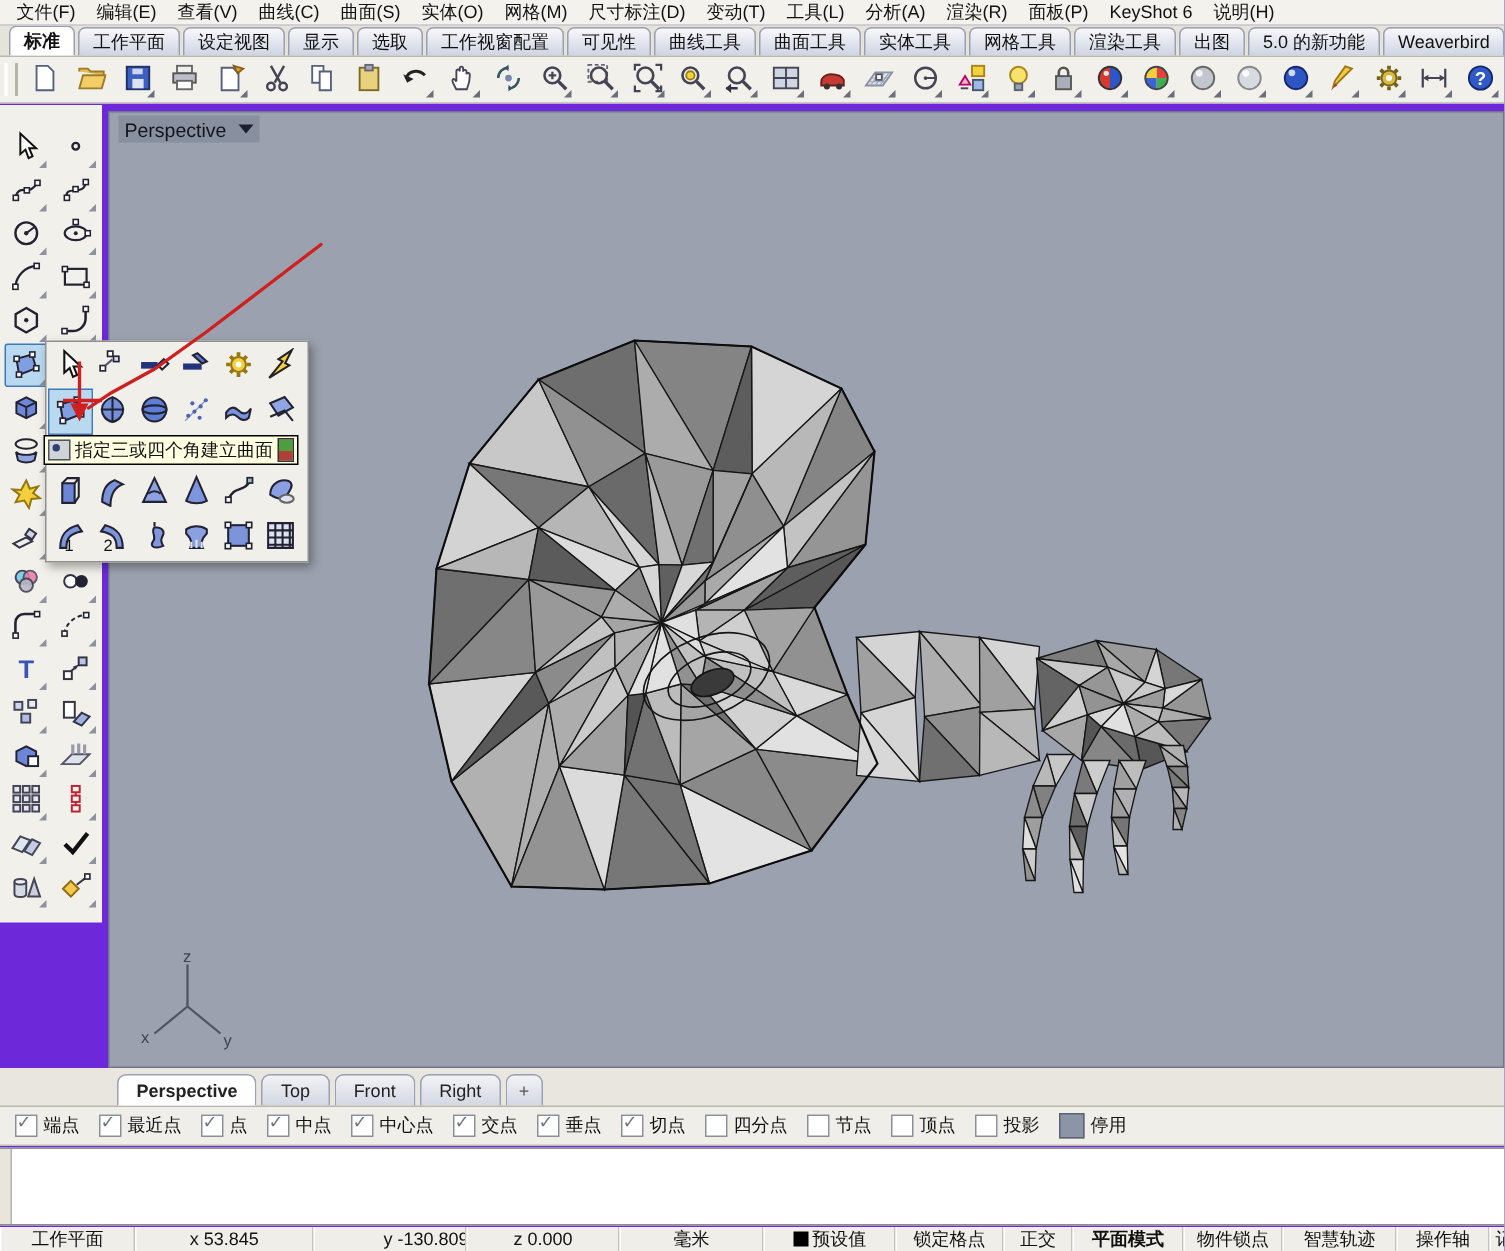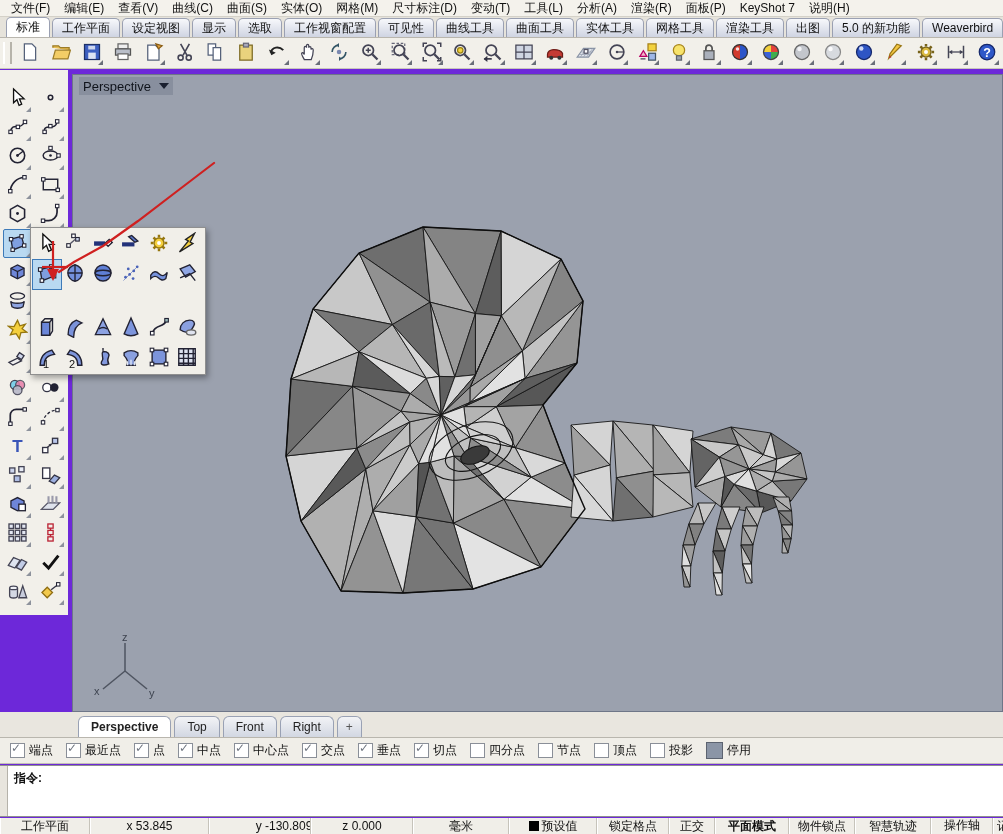--- a/index.html
+++ b/index.html
@@ -6,21 +6,21 @@
   body{font-family:"Liberation Sans","DejaVu Sans",sans-serif;background:#d8d5cd;}
   .app{position:relative;width:1003px;height:834px;background:#6d28d9;overflow:hidden;font-size:12px;color:#111;}
 
   
   .menubar{position:absolute;left:0;top:0;width:1003px;height:17px;background:#f4f2ec;border-bottom:1px solid #d4d1c8;display:flex;align-items:center;padding-left:4px;box-sizing:border-box;}
   .menu-item{padding:0 7px;line-height:16px;cursor:default;white-space:nowrap;}
 
   
   .tabrow{position:absolute;left:0;top:17px;width:1003px;height:21px;background:#e6e3db;display:flex;align-items:flex-end;padding-left:6px;box-sizing:border-box;border-bottom:1px solid #b9b6ae;}
   .ttab{height:18px;line-height:18px;padding:0 9px;margin-right:2px;background:linear-gradient(#f7f8fb,#cfd4e2);border:1px solid #9aa0b2;border-bottom:none;border-radius:5px 5px 0 0;white-space:nowrap;cursor:default;}
-  .ttab.active{background:#ffffff;font-weight:normal;height:19px;line-height:19px;}
+  .ttab.active{background:#ffffff;font-weight:bold;height:19px;line-height:19px;}
 
   
   .toolbar{position:absolute;left:0;top:38px;width:1003px;height:31px;background:#f2f0ea;border-bottom:1px solid #c9c6bd;display:flex;align-items:center;padding-left:3px;box-sizing:border-box;}
   .grip{width:5px;height:22px;margin-right:3px;border-left:2px solid #fff;border-right:2px solid #b6b3aa;}
   .tico{position:relative;width:26px;height:26px;margin:0 2px;display:flex;align-items:center;justify-content:center;border:1px solid transparent;border-radius:2px;}
   .tico svg{width:20px;height:20px;}
   .tico.fly::after{content:"";position:absolute;right:1px;bottom:1px;border-left:5px solid transparent;border-bottom:5px solid #6a6f79;}
 
   
   .side{position:absolute;left:0;top:70px;width:68px;height:545px;background:#f2f0ea;}
@@ -89,21 +89,21 @@
       <div class="menu-item">曲线(C)</div>
       <div class="menu-item">曲面(S)</div>
       <div class="menu-item">实体(O)</div>
       <div class="menu-item">网格(M)</div>
       <div class="menu-item">尺寸标注(D)</div>
       <div class="menu-item">变动(T)</div>
       <div class="menu-item">工具(L)</div>
       <div class="menu-item">分析(A)</div>
       <div class="menu-item">渲染(R)</div>
       <div class="menu-item">面板(P)</div>
-      <div class="menu-item">KeyShot 7</div>
+      <div class="menu-item">KeyShot 6</div>
       <div class="menu-item">说明(H)</div>
     </div>
 
   <div class="tabrow" id="tabrow">
       <div class="ttab active">标准</div>
       <div class="ttab">工作平面</div>
       <div class="ttab">设定视图</div>
       <div class="ttab">显示</div>
       <div class="ttab">选取</div>
       <div class="ttab">工作视窗配置</div>
@@ -754,20 +754,25 @@
       <path d="M34 40V12" stroke="#4e5460" stroke-width="1.5" fill="none"></path>
       <path d="M34 40L12 58" stroke="#4e5460" stroke-width="1.5" fill="none"></path>
       <path d="M34 40L56 58" stroke="#4e5460" stroke-width="1.5" fill="none"></path>
       <text x="31" y="10" font-size="11" fill="#3e4450">z</text>
       <text x="3" y="64" font-size="11" fill="#3e4450">x</text>
       <text x="58" y="66" font-size="11" fill="#3e4450">y</text>
     </svg>
   </div>
 
   <div class="flyout" id="flyout">
+    <div class="tooltip">
+      <span class="t-ico"></span>
+      <span>指定三或四个角建立曲面</span>
+      <span class="t-mini"></span>
+    </div>
   <div class="fl-row" style="position: absolute; left: 0px; top: 2px;">
         <div class="fl-ico">
           <span><svg viewBox="0 0 16 16" style="width: 22px; height: 22px;">
               <path d="M5 1.5V12l2.6-2.3L9.2 14l2-.9-1.7-4.1H13z" fill="#fff" stroke="#111"></path>
             </svg></span>
         </div>
         <div class="fl-ico">
           <span><svg viewBox="0 0 16 16" style="width: 22px; height: 22px;">
               <rect x="2" y="8.5" width="2.6" height="2.6" fill="#fff" stroke="#223" stroke-width=".8"></rect>
               <rect x="8.5" y="4" width="2.6" height="2.6" fill="#cdd6ee" stroke="#223" stroke-width=".8"></rect>
@@ -997,21 +1002,20 @@
       </div>
       <div class="os-item">
         <span class="os-swatch"></span>
         <span>停用</span>
       </div>
     </div>
 
   <div class="cmd">
     <div class="cmd-gutter"></div>
     <div class="cmd-lines">
-      <div class="cmd-prompt">指令:</div>
     </div>
   </div>
 
   <div class="statusbar" id="statusbar">
       <div class="sb-cell" style="width: 90px;">
         <span>工作平面</span>
       </div>
       <div class="sb-cell" style="width: 119px;">
         <span>x 53.845</span>
       </div>
@@ -1036,21 +1040,21 @@
       </div>
       <div class="sb-cell bold" style="width: 74px;">
         <span>平面模式</span>
       </div>
       <div class="sb-cell" style="width: 66px;">
         <span>物件锁点</span>
       </div>
       <div class="sb-cell" style="width: 76px; font-family: Liberation Serif, serif;">
         <span>智慧轨迹</span>
       </div>
-      <div class="sb-cell" style="width: 62px; font-family: Liberation Mono, monospace;">
+      <div class="sb-cell" style="width: 62px;">
         <span>操作轴</span>
       </div>
       <div class="sb-cell" style="width: 80px;">
         <span>记录建构历史</span>
       </div>
     </div>
 
 </div>
 
 </body></html>

